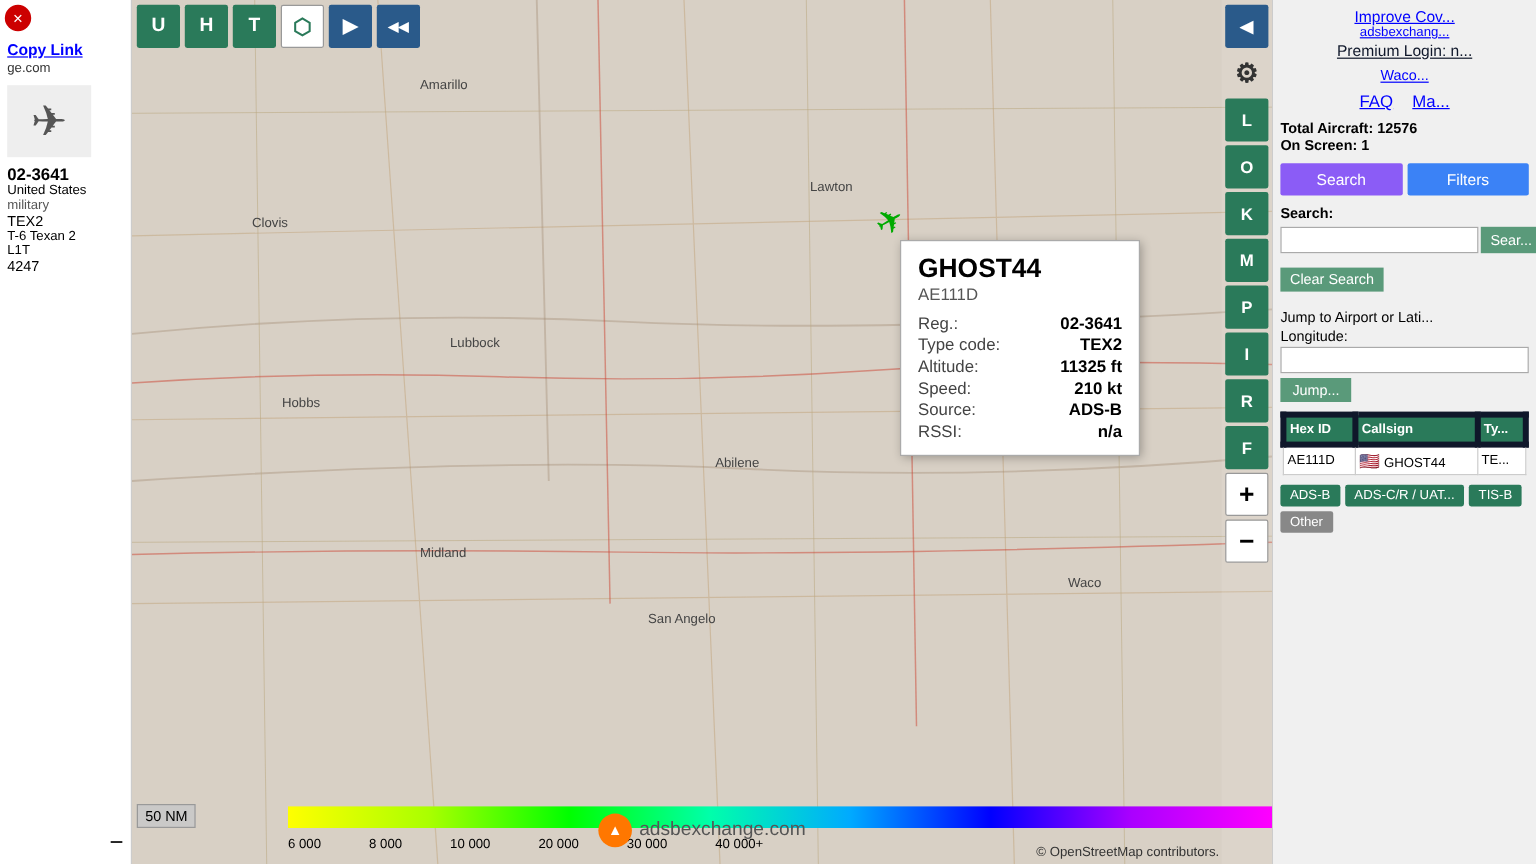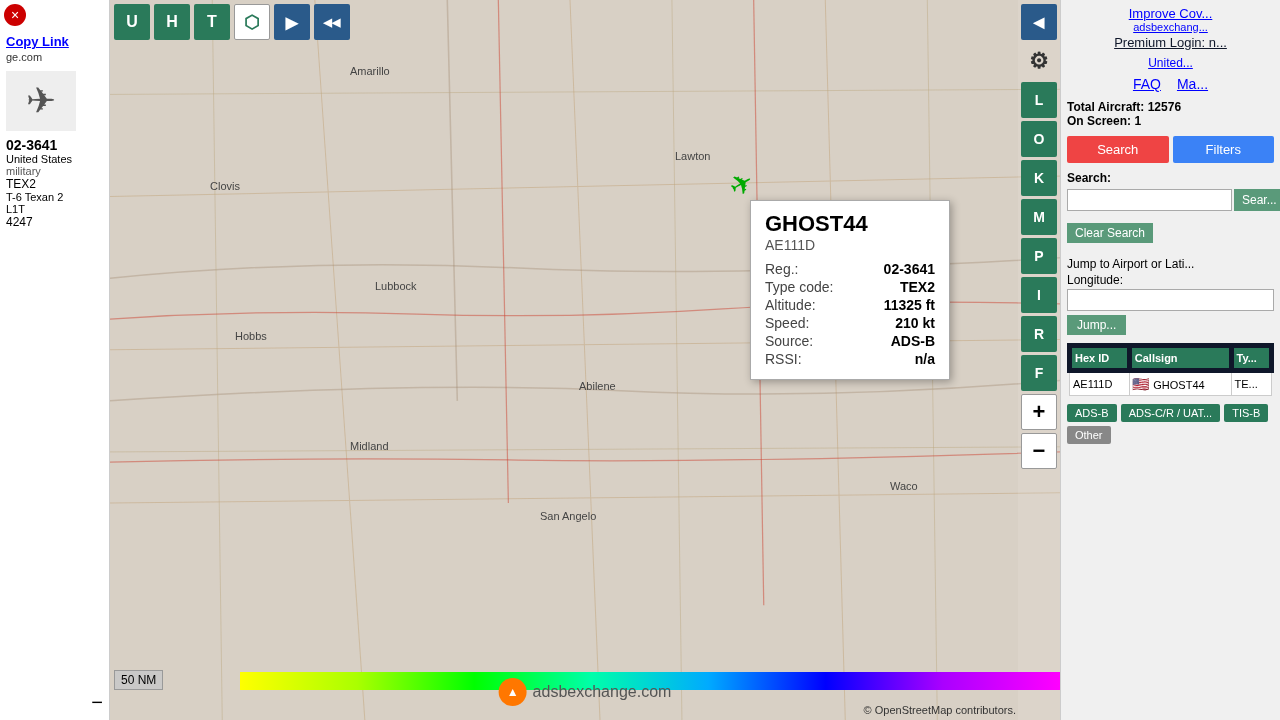--- a/index.html
+++ b/index.html
@@ -232,21 +232,21 @@
       flex: 1;
       background: #3b82f6;
       color: #fff;
       padding: 6px 2px;
       text-align: center;
       cursor: pointer;
       font-size: 13px;
       border: none;
       border-radius: 2px;
     }
-    .panel-btn.active { background: #ef4444; }
+    .panel-btn.active { background: #8b5cf6; }
 
     .search-section { margin-bottom: 8px; }
     .search-section label { font-size: 12px; font-weight: bold; display: block; margin-bottom: 4px; }
     .search-input-row { display: flex; gap: 2px; margin-bottom: 12px; }
     .search-input-row input {
       flex: 1;
       padding: 3px 4px;
       font-size: 12px;
       border: 1px solid #aaa;
     }
@@ -362,22 +362,22 @@
       <line x1="380" y1="0" x2="390" y2="500"></line>
       <line x1="630" y1="0" x2="640" y2="600"></line>
     </g>
   </svg>
 
   <div class="city-label" style="top:65px;left:240px;">Amarillo</div>
   <div class="city-label" style="top:180px;left:100px;">Clovis</div>
   <div class="city-label" style="top:150px;left:565px;">Lawton</div>
   <div class="city-label" style="top:280px;left:265px;">Lubbock</div>
   <div class="city-label" style="top:330px;left:125px;">Hobbs</div>
-  <div class="city-label" style="top:440px;left:240px;">Midland</div>
-  <div class="city-label" style="top:380px;left:469px;">Abilene</div>
+  <div class="city-label" style="top:455px;left:240px;">Midland</div>
+  <div class="city-label" style="top:380px;left:486px;">Abilene</div>
   <div class="city-label" style="top:510px;left:430px;">San Angelo</div>
   <div class="city-label" style="top:480px;left:780px;">Waco</div>
   <div class="city-label" style="top:340px;left:760px;">McKinney</div>
 
   <div id="top-controls">
     <div class="top-btn">U</div>
     <div class="top-btn">H</div>
     <div class="top-btn">T</div>
     <div class="top-btn layer-btn" style="background:#fff;border:1px solid #999;color:#2a7a5a;font-size:18px;">⬡</div>
     <div class="top-btn blue">▶</div>
@@ -426,36 +426,44 @@
     <div class="map-btn">I</div>
     <div class="map-btn">R</div>
     <div class="map-btn">F</div>
     <div class="map-btn zoom-btn">+</div>
     <div class="map-btn zoom-btn">−</div>
   </div>
 
   <div id="scale">50 NM</div>
 
   <div id="color-bar"></div>
+  <div id="color-bar-labels">
+    <span>6 000</span>
+    <span>8 000</span>
+    <span>10 000</span>
+    <span>20 000</span>
+    <span>30 000</span>
+    <span>40 000+</span>
+  </div>
 
   <div id="adsb-logo">
     <div class="logo-icon">▲</div>
     <span>adsbexchange.com</span>
   </div>
 
   <div id="attribution">
     <span>© OpenStreetMap contributors.</span>
   </div>
 </div>
 
 <div id="right-panel">
   <div class="improve-link">Improve Cov...</div>
   <div class="improve-link" style="font-size:11px;margin-top:-2px;">adsbexchang...</div>
   <div class="premium-login">Premium Login: n...</div>
-  <div style="text-align:center;font-size:12px;color:#00f;text-decoration:underline;margin-bottom:6px;cursor:pointer;">United...</div>
+  <div style="text-align:center;font-size:12px;color:#00f;text-decoration:underline;margin-bottom:6px;cursor:pointer;">Waco...</div>
 
   <div class="nav-links">
     <a>FAQ</a>
     <a>Ma...</a>
   </div>
 
   <div class="stats">
     <span>Total Aircraft:</span>
     <span>12576</span><br>
     <span>On Screen:</span>

